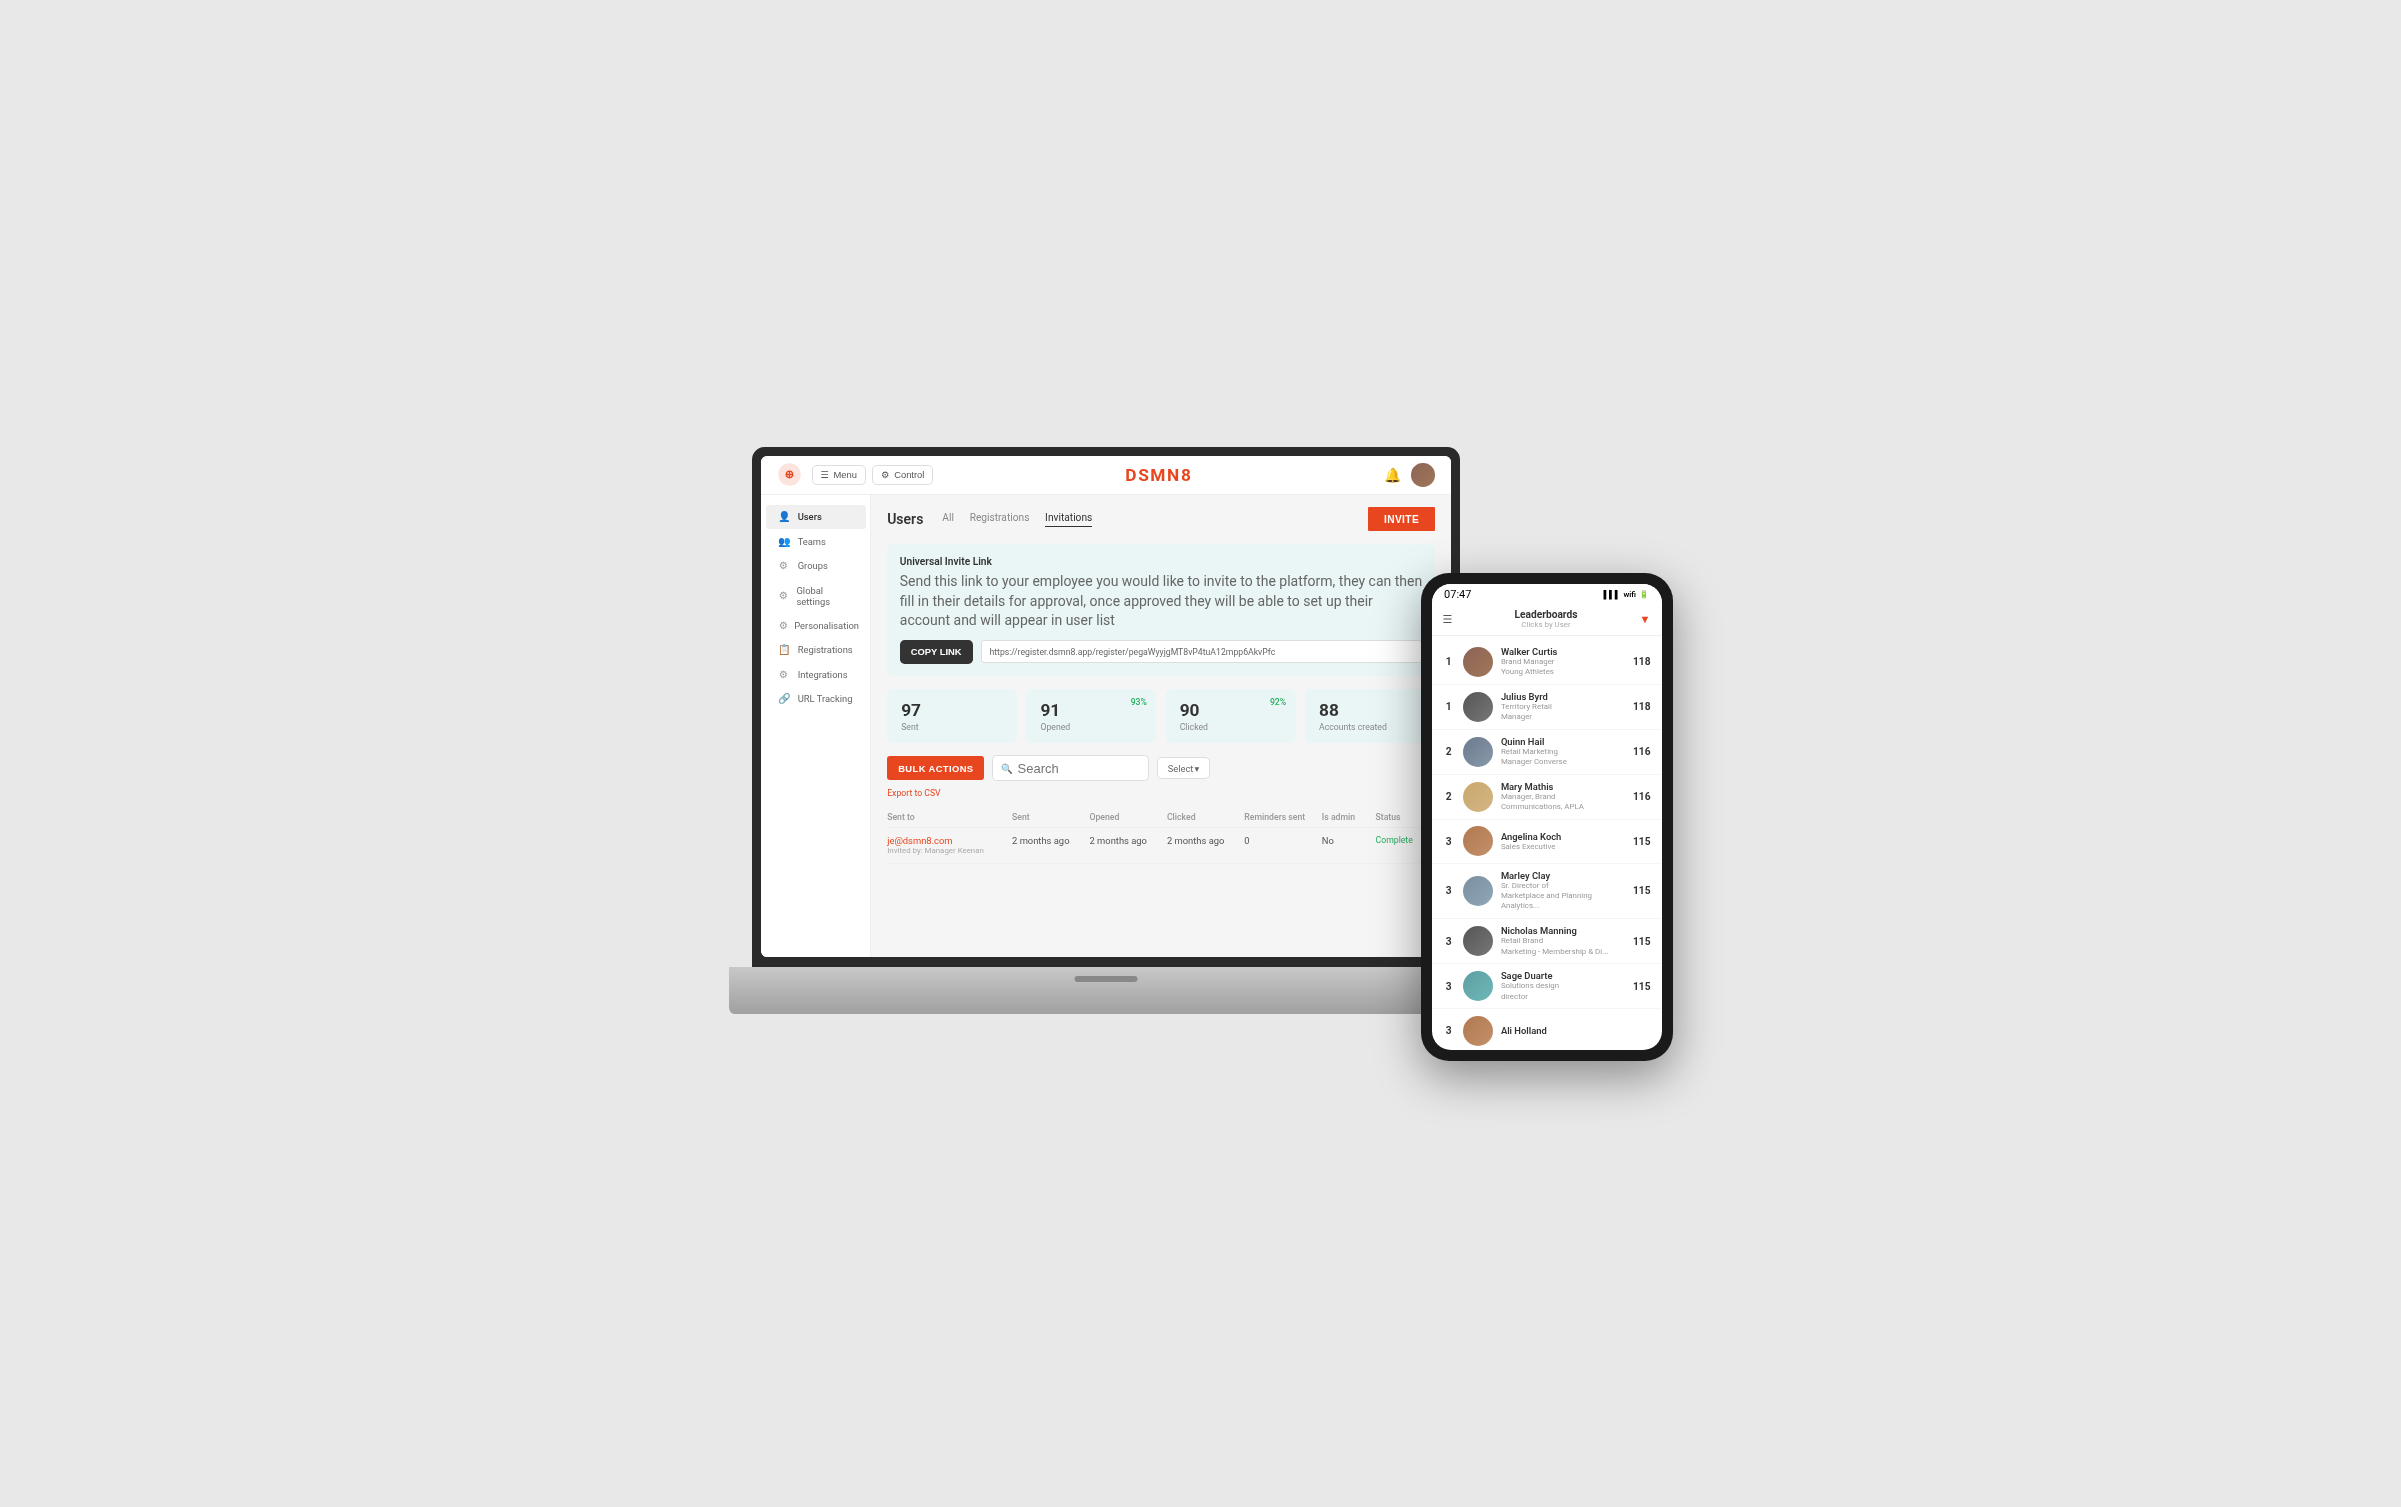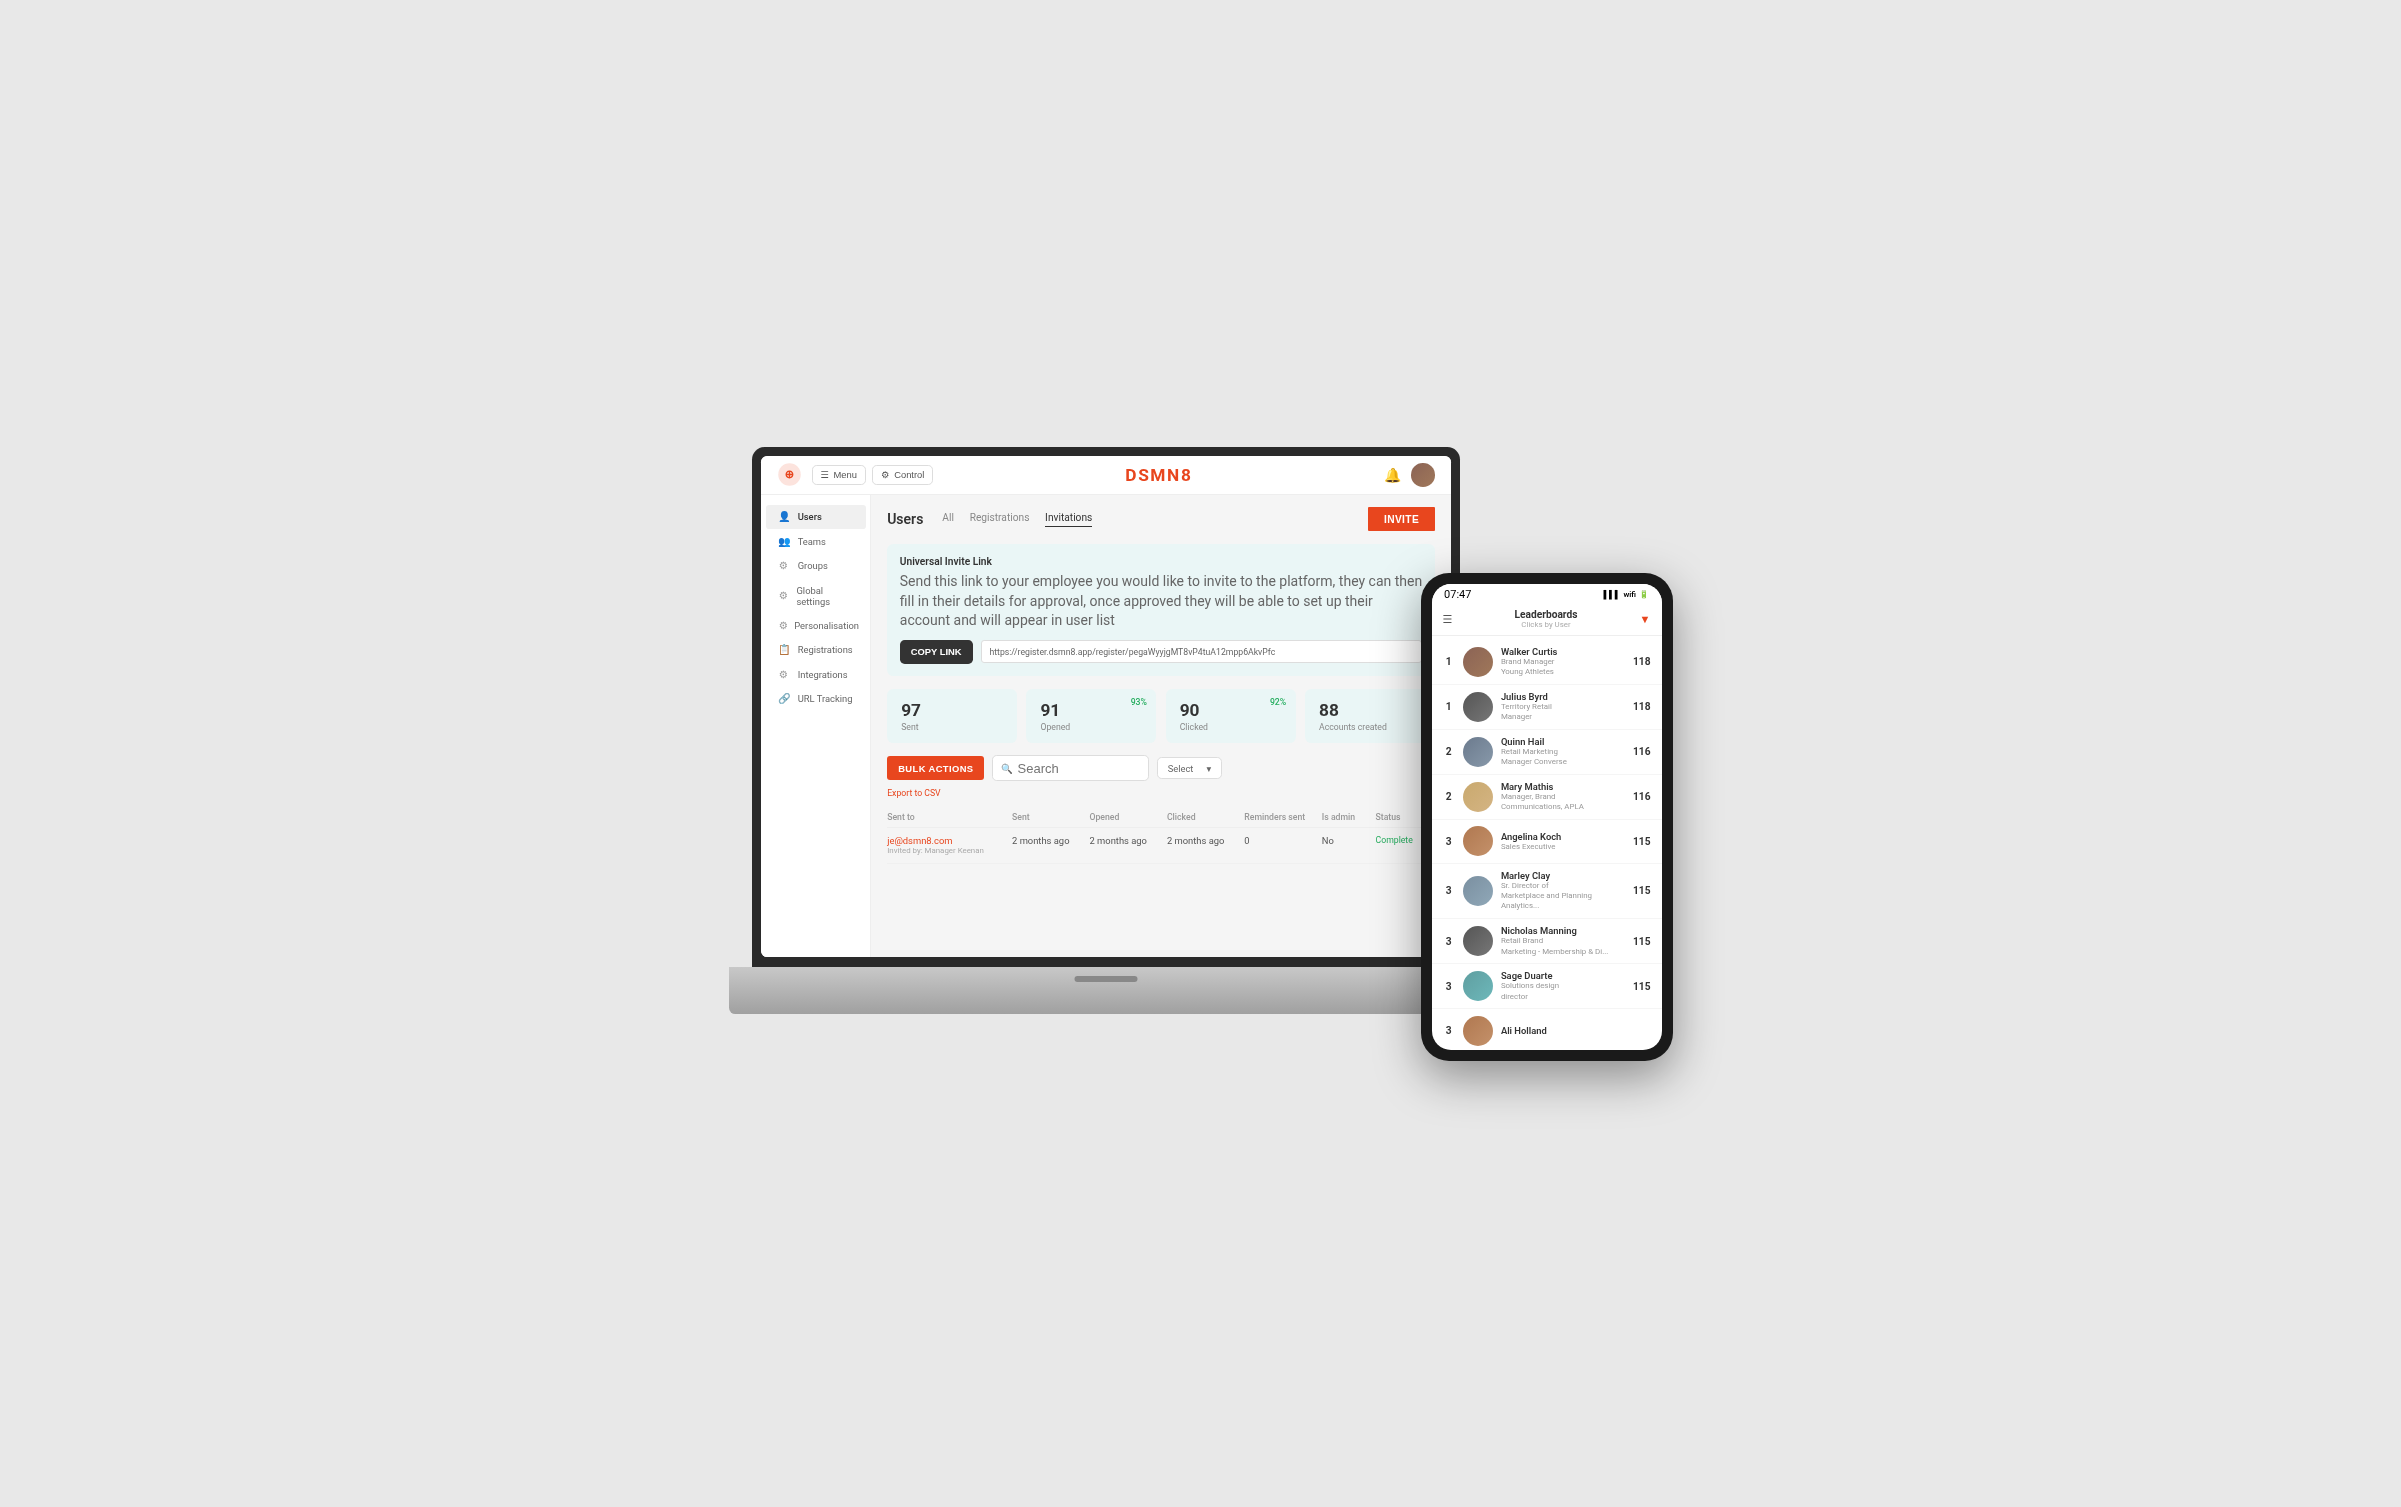--- a/index.html
+++ b/index.html
@@ -354,21 +354,21 @@
       border: none;
       outline: none;
       font-size: 13px;
       color: #666;
       width: 100%;
     }
 
     .select-dropdown {
       display: flex;
       align-items: flex-end;
-      gap: 13px;
+      gap: 1px;
       border: 0.8px solid #ddd;
       border-radius: 4.7px;
       padding: 4.7px 9.4px;
       background: white;
       font-size: 9.4px;
       color: #666;
       cursor: pointer;
     }
 
     .export-csv {

